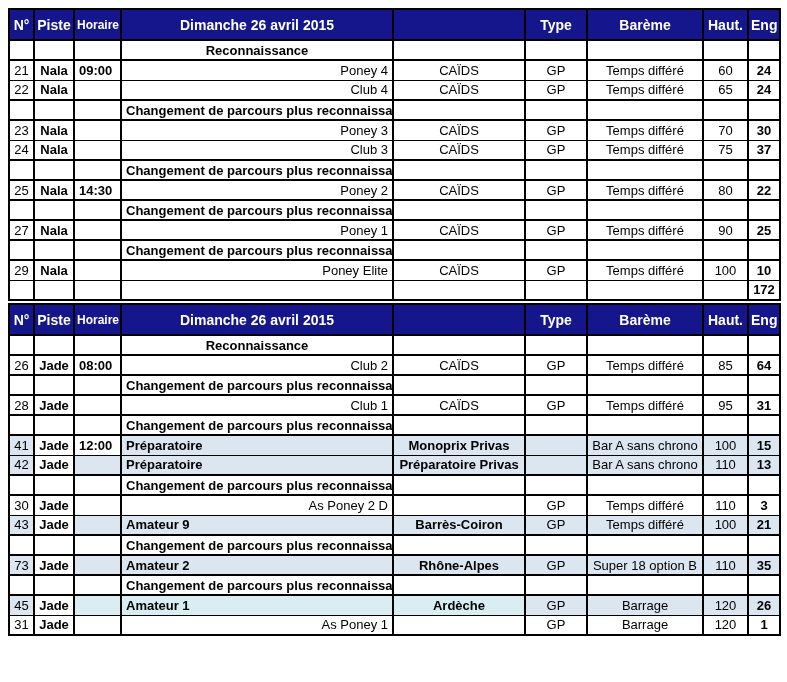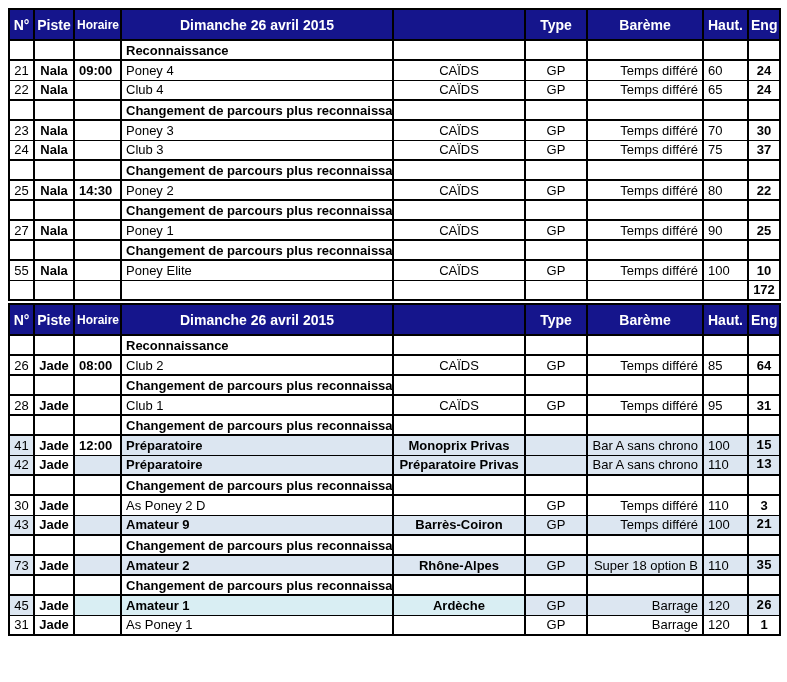--- a/index.html
+++ b/index.html
@@ -46,30 +46,30 @@
     color:#000;
     overflow:hidden;
     white-space:nowrap;
     background:#fff;
   }
   tr.thick td{border-top-width:2px;border-bottom-width:2px;}
   
   .c-num{text-align:center;}
   .c-piste{text-align:center;color:var(--red);font-weight:bold;}
   .c-time{text-align:left;color:var(--red);font-weight:bold;}
-  .c-ep{text-align:left;}
+  .c-ep{text-align:right;}
   .c-epb{text-align:left;font-weight:bold;}
-  .c-note{text-align:left;color:var(--red);font-weight:bold;font-size:12px;}
+  .c-note{text-align:center;color:var(--red);font-weight:bold;font-size:12px;}
   .c-club{text-align:center;margin-left:8px;}
   .c-clubb{text-align:center;font-weight:bold;}
   .c-type{text-align:center;}
-  .c-bar{text-align:right;font-size:11px;}
-  .c-haut{}
+  .c-bar{text-align:center;font-size:11px;}
+  .c-haut{text-align:center;}
   .c-eng{text-align:center;font-weight:bold;}
-  .c-engr{text-align:center;font-weight:bold;color:var(--red);font-family:Liberation Mono, monospace;}
+  .c-engr{text-align:center;font-weight:bold;color:var(--red);}
   
   td.bg-hl{background:var(--hl);}
   td.bg-hl2{background:var(--hl2);}
 </style>
 </head>
 <body>
 
 <table class="sched">
     <colgroup>
       <col style="width: 25px;">
@@ -211,21 +211,21 @@
         <td class="c-piste"></td>
         <td class="c-time"></td>
         <td class="c-note">Changement de parcours plus reconnaissance</td>
         <td class="c-club"></td>
         <td class="c-type"></td>
         <td class="c-bar"></td>
         <td class="c-haut"></td>
         <td class="c-eng"></td>
       </tr>
       <tr>
-        <td class="c-num">55</td>
+        <td class="c-num">29</td>
         <td class="c-piste">Nala</td>
         <td class="c-time"></td>
         <td class="c-ep">Poney Elite</td>
         <td class="c-club">CAÏDS</td>
         <td class="c-type">GP</td>
         <td class="c-bar">Temps différé</td>
         <td class="c-haut">100</td>
         <td class="c-eng">10</td>
       </tr>
       <tr>

